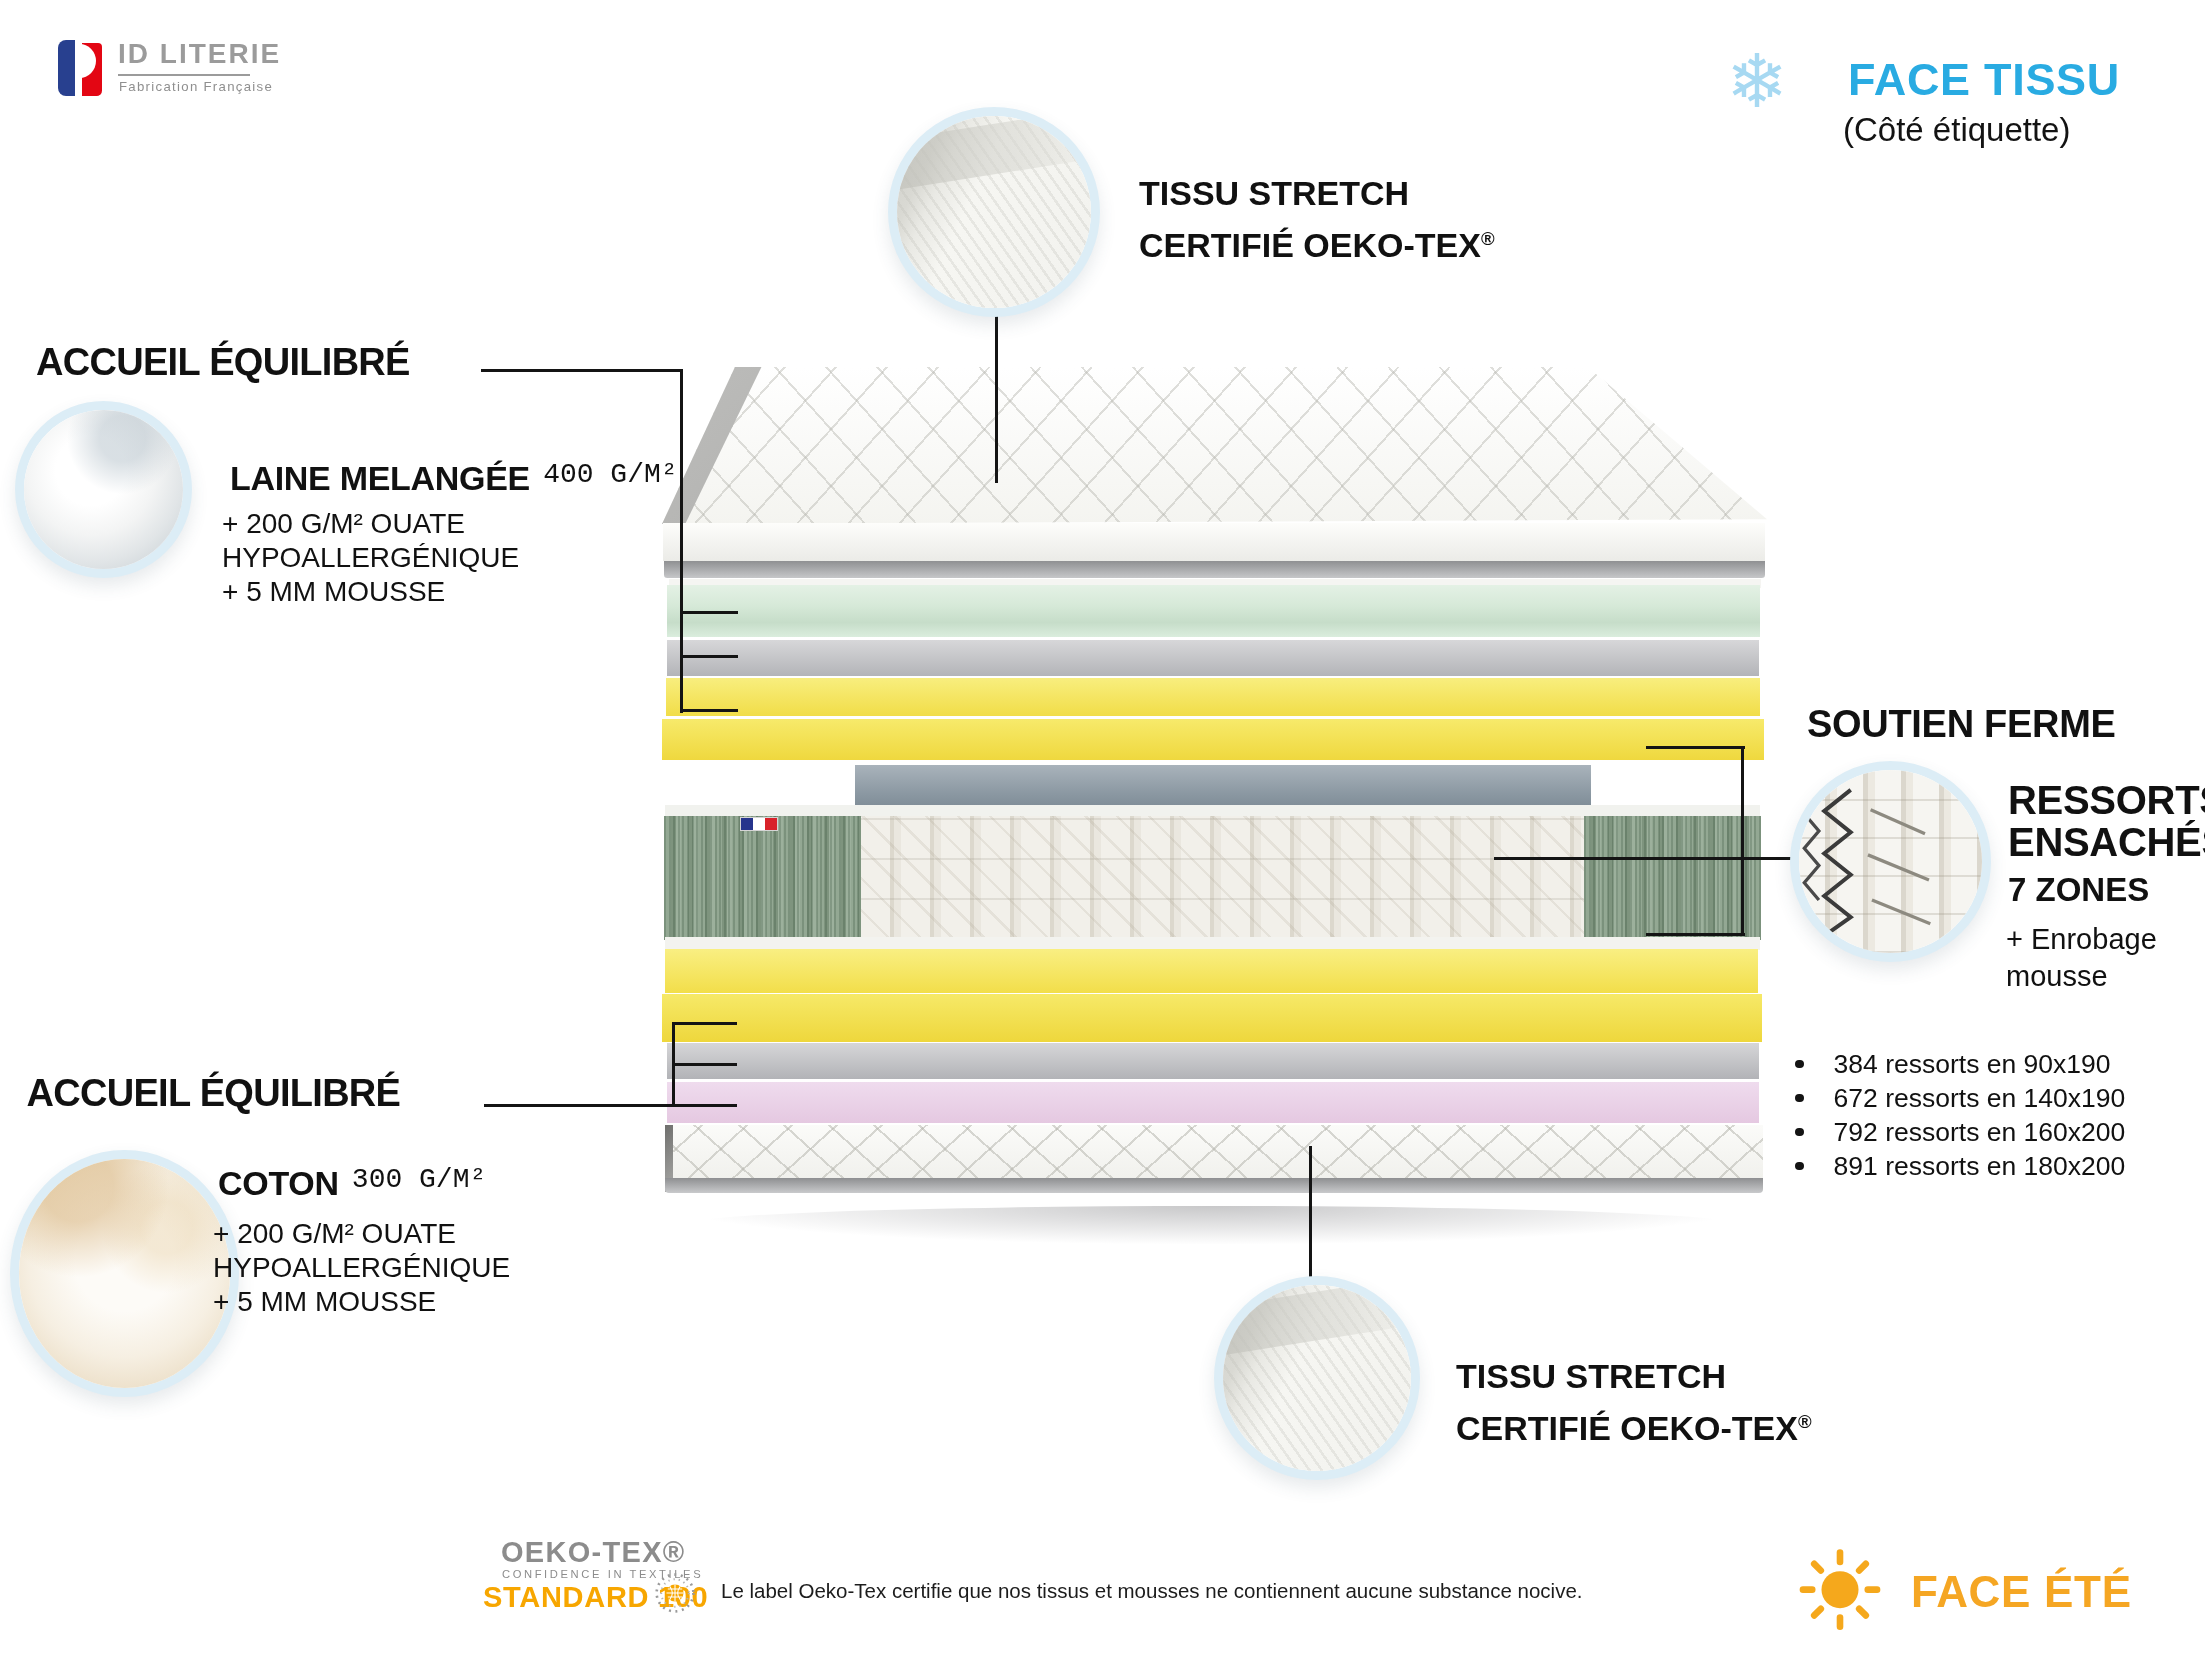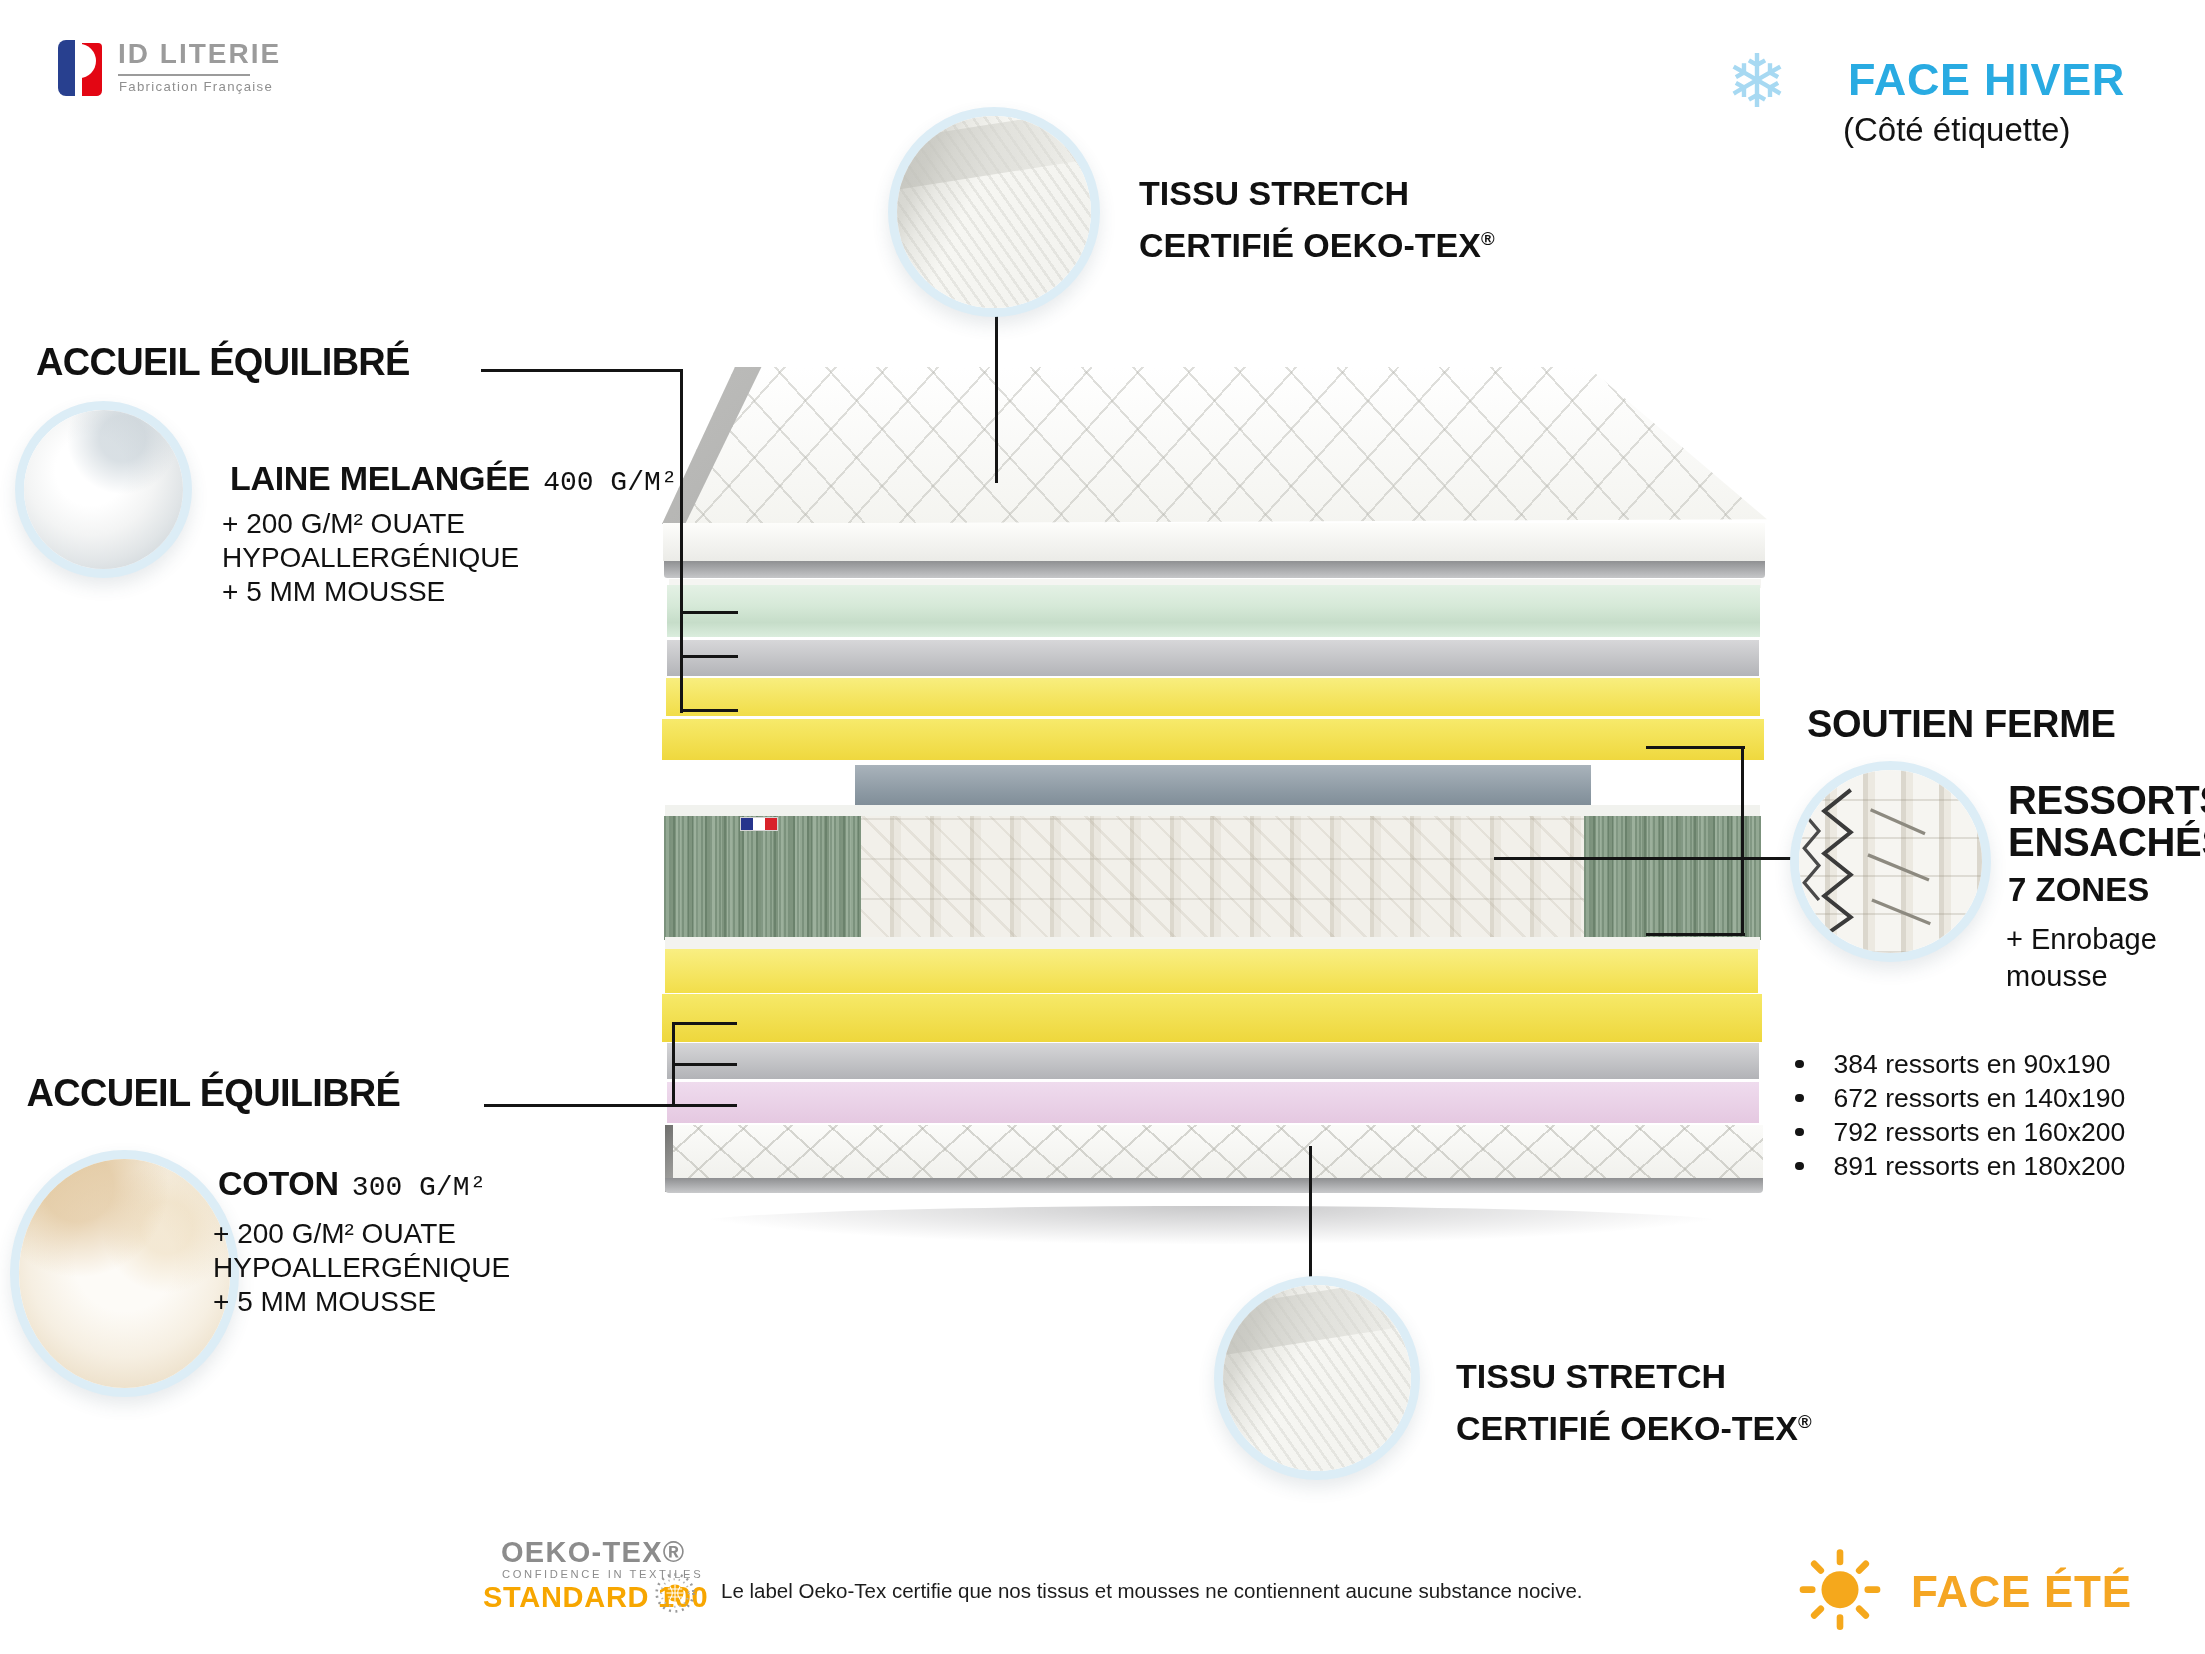--- a/index.html
+++ b/index.html
@@ -28,21 +28,21 @@
   .sun-svg { left:1797px; top:1546px; }
 
   
   .tissu-top { left:1139px; top:171px; font-size:34px; line-height:45px; font-weight:bold; }
   .tissu-bottom { left:1456px; top:1354px; font-size:34px; line-height:45px; font-weight:bold; }
   sup.reg { font-size:18.5px; }
 
   .accueil1 { left:36px; top:341px; font-size:38px; font-weight:bold; letter-spacing:-0.7px; }
   .accueil2 { left:26.5px; top:1072px; font-size:38px; font-weight:bold; letter-spacing:-0.7px; }
 
-  .mat-row { display:flex; align-items:flex-end; gap:13.2px; }
+  .mat-row { display:flex; align-items:flex-start; gap:13.2px; }
   .mat-name { font-size:34px; font-weight:bold; letter-spacing:-0.3px; }
   .mat-weight { font-size:28px;font-family:Liberation Mono, monospace; }
   .detail { font-size:28px; line-height:34px; }
   .laine-block { left:230px; top:459px; }
   .laine-details { left:222px; top:507px; }
   .coton-block { left:218px; top:1164px; }
   .coton-details { left:213px; top:1217px; }
 
   .soutien-title { left:1807px; top:703px; font-size:38px; font-weight:bold; letter-spacing:-0.3px; }
   .ressorts-block { left:2008px; top:779px; font-size:40px; font-weight:bold; line-height:42px; letter-spacing:-0.3px; }
@@ -163,21 +163,21 @@
 <div class="abs logo-box">
   <div class="logo-red-block"></div>
   <div class="logo-bite"></div>
   <div class="logo-blue"></div>
 </div>
 <div class="abs brand-name">ID LITERIE</div>
 <div class="abs brand-rule"></div>
 <div class="abs brand-tagline">Fabrication Française</div>
 
 <div class="abs snowflake">❄</div>
-<div class="abs face-hiver">FACE HIVER</div>
+<div class="abs face-hiver">FACE TISSU</div>
 <div class="abs face-hiver-sub">(Côté étiquette)</div>
 
 <div class="abs mattress">
   <div class="mx m-shadow"></div>
 
   <div class="mx tslab-surface"></div>
   <div class="mx tslab-ltape"></div>
   <div class="mx tslab-front"></div>
   <div class="mx tslab-tape"></div>
 

